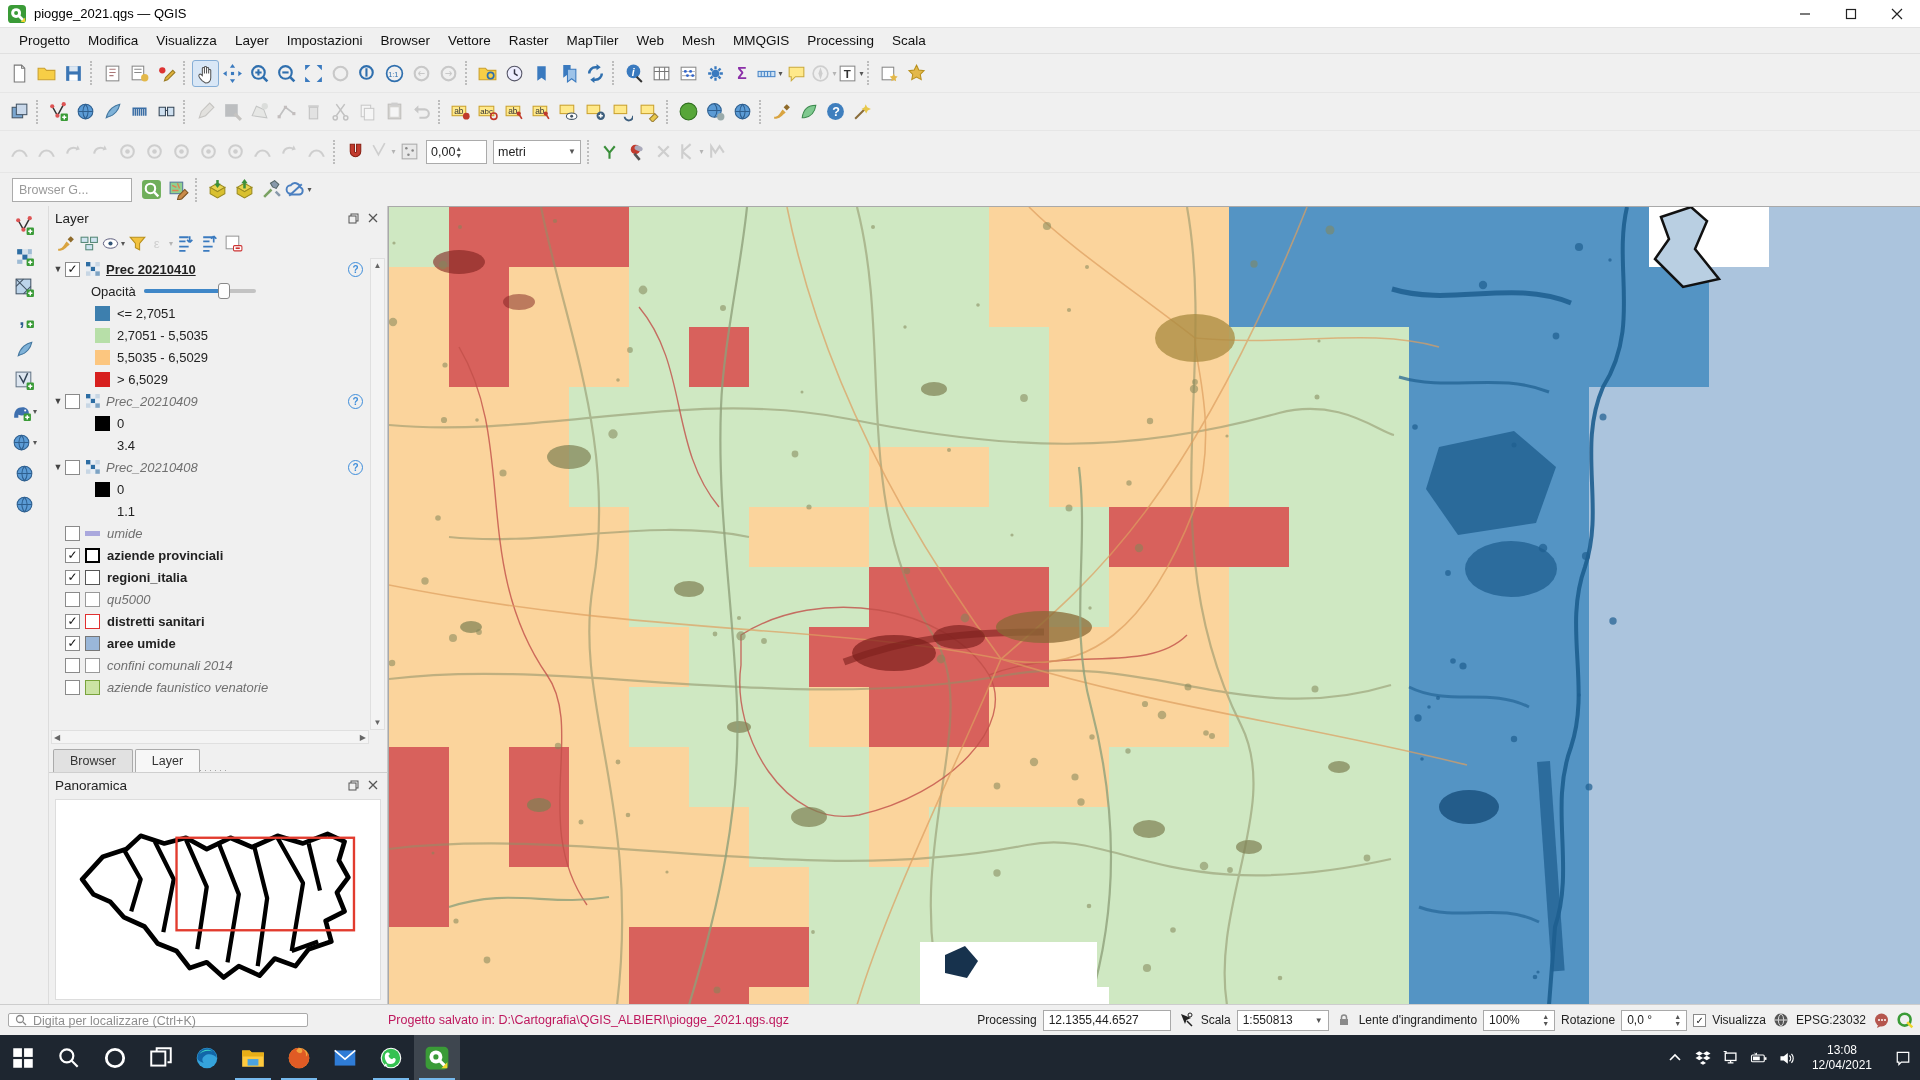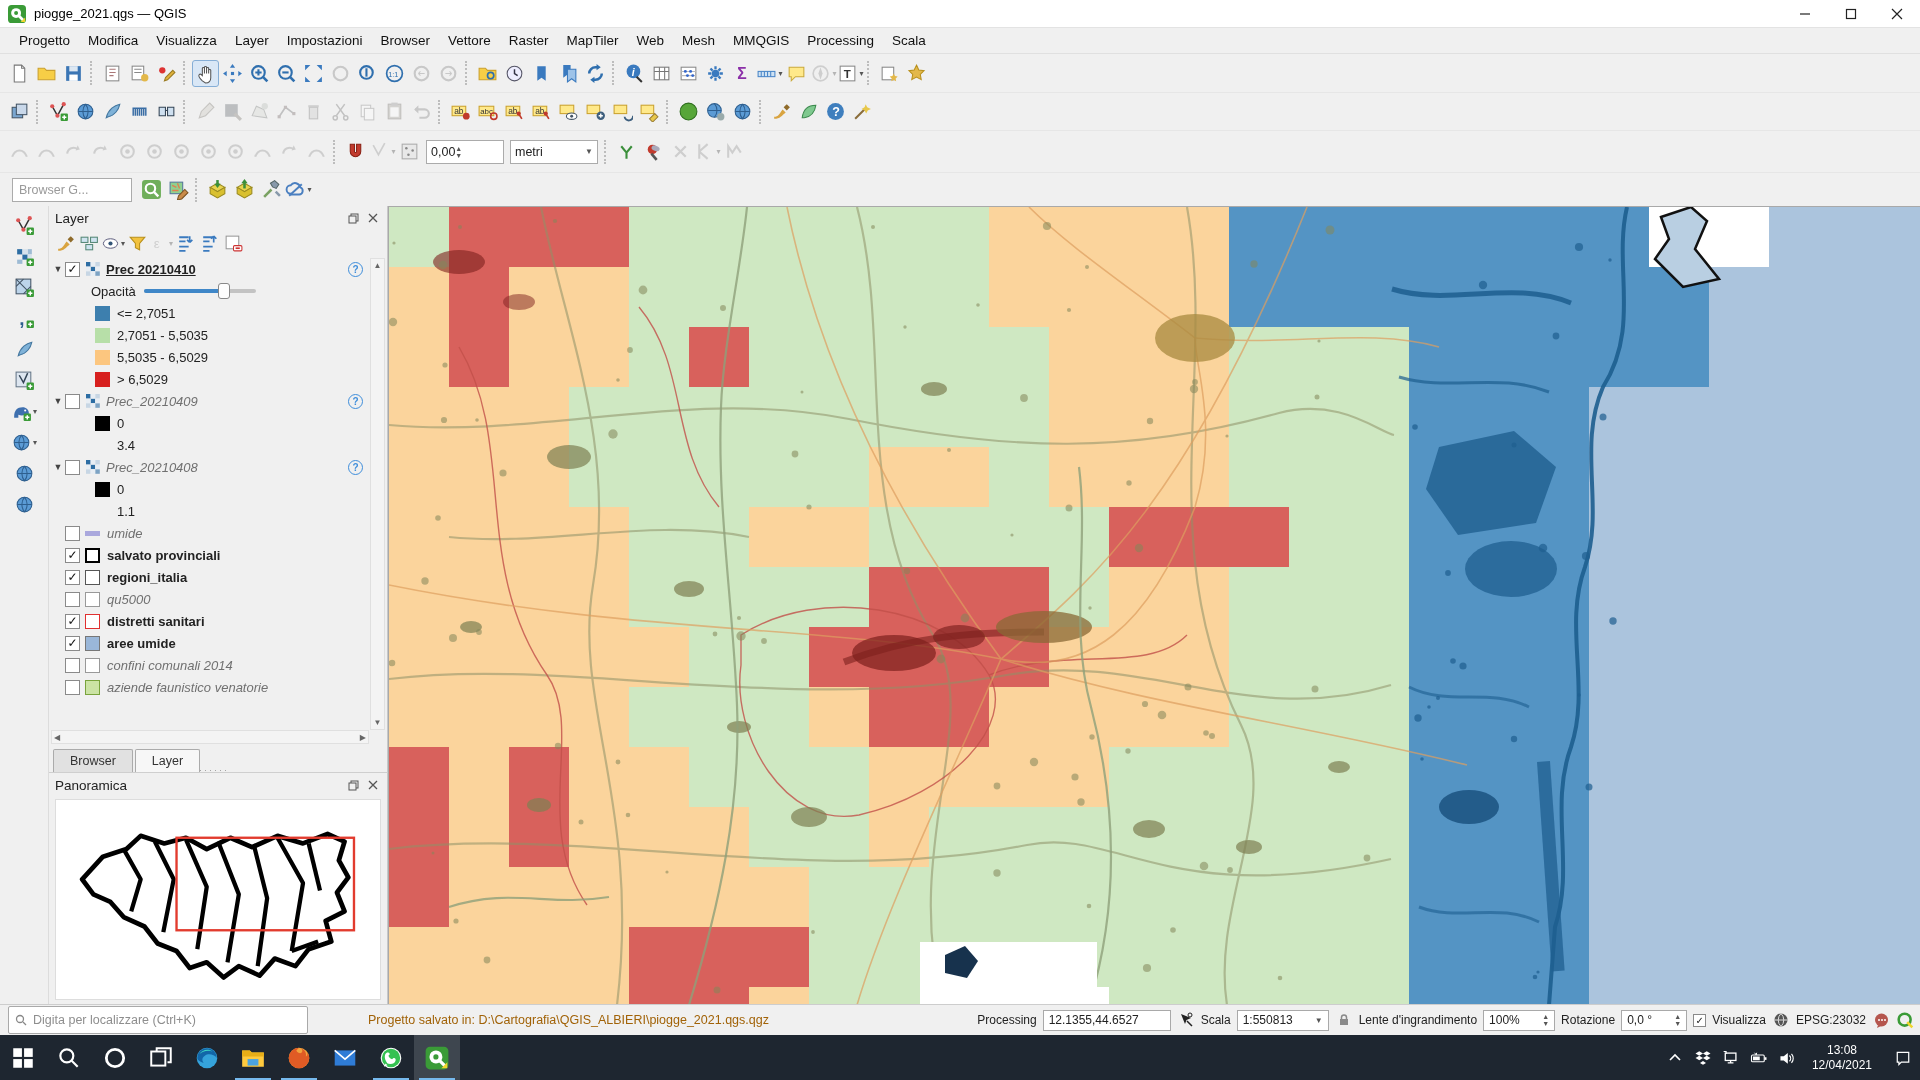--- a/index.html
+++ b/index.html
@@ -19,21 +19,21 @@
   #tb1{top:54px;height:38px}
   #tb2{top:92px;height:38px;border-top:1px solid #e6e6e6}
   #tb3{top:130px;height:42px;border-top:1px solid #e6e6e6}
   #tb4{top:172px;height:34px;border-top:1px solid #e6e6e6}
   .tbtn{width:27px;height:27px;display:flex;align-items:center;justify-content:center;border-radius:3px;position:relative;flex:0 0 auto}
   .tbtn.active{background:#d9e7f6;border:1px solid #86aed6}
   .tbtn.disabled{opacity:.38;filter:grayscale(.9)}
   .tbtn .dd{font-size:8px;color:#555;margin-left:1px}
   .grip{width:6px;height:24px;border-left:2px dotted #bdbdbd;margin:0 3px;flex:0 0 auto}
   .spinbox,.combobox{height:24px;background:#fff;border:1px solid #ababab;font-size:12.5px;color:#222;display:flex;align-items:center;padding:0 4px;margin:0 3px}
-  .spinbox{width:78px;justify-content:flex-start}
+  .spinbox{width:61px;justify-content:flex-start}
   .combobox{width:88px;justify-content:space-between}
   .spinarrows{display:flex;flex-direction:column;font-size:7px;line-height:7px;color:#555}
   #maptilerbox{width:120px;height:24px;border:1px solid #ababab;background:#fff;color:#9a9a9a;font-size:12.5px;display:flex;align-items:center;padding:0 6px;margin:0 6px}
   
   #leftrail{position:absolute;left:0;top:206px;width:49px;height:798px;background:#f0f0f0;border-right:1px solid #dcdcdc;display:flex;flex-direction:column;align-items:center;padding-top:6px}
   #leftrail .tbtn{margin-bottom:4px}
   
   #layerpanel{position:absolute;left:49px;top:206px;width:339px;height:566px;background:#f0f0f0;border-right:1px solid #c8c8c8}
   .panelhdr{height:24px;display:flex;align-items:center;padding:0 6px;font-size:13.5px;color:#222}
   .panelhdr .sp{flex:1}
@@ -64,23 +64,23 @@
   .tab.active{background:#f7f7f7}
   
   #panopanel{position:absolute;left:49px;top:772px;width:339px;height:232px;background:#f0f0f0;border-right:1px solid #c8c8c8;border-top:1px solid #cfcfcf}
   #panocontent{position:absolute;left:6px;top:26px;right:6px;bottom:4px;background:#fff;border:1px solid #ddd}
   .dots{letter-spacing:2px;color:#9a9a9a;font-size:9px;position:absolute;top:-8px;left:150px}
   
   #map{position:absolute;left:388px;top:206px;width:1532px;height:798px;background:#fff;overflow:hidden;border-top:1px solid #a9a9a9;border-left:1px solid #a9a9a9}
   .cell{position:absolute;width:60px;height:60px}
   
   #statusbar{position:absolute;left:0;top:1004px;width:1920px;height:31px;background:#f0f0f0;border-top:1px solid #cdcdcd;display:flex;align-items:center;font-size:12px;color:#222}
-  #locator{width:300px;height:28px;margin-left:8px;background:#fff;border:1px solid #a9a9a9;border-radius:2px;display:flex;align-items:center;color:#8e8e8e;padding:0 6px;font-size:12.5px}
+  #locator{width:300px;height:14px;margin-left:8px;background:#fff;border:1px solid #a9a9a9;border-radius:2px;display:flex;align-items:flex-start;color:#8e8e8e;padding:0 6px;font-size:12.5px}
   #locator .mag{margin-right:6px;color:#777}
-  #sb-message{margin-left:60px;font-size:12.5px;color:#a16207}
+  #sb-message{margin-left:80px;font-size:12.5px;color:#be185d}
   #sb-right{margin-left:auto;display:flex;align-items:center;gap:6px;padding-right:6px}
   .sb-box{background:#fff;border:1px solid #a9a9a9;height:21px;display:flex;align-items:center;padding:0 5px;font-size:12px}
   .sb-label{font-size:12px;color:#222}
   .sbicon{width:18px;height:18px;display:flex;align-items:center;justify-content:center}
   .sb-cb{width:13px;height:13px;border:1px solid #8a8a8a;background:#fff;font-size:10px;line-height:11px;text-align:center}
   
   #taskbar{position:absolute;left:0;top:1035px;width:1920px;height:45px;background:#1e2630;display:flex;align-items:center}
   .tkbtn{width:46px;height:45px;display:flex;align-items:center;justify-content:center;position:relative;flex:0 0 auto}
   .tkbtn.activeapp{background:#3e464f}
   .tkbtn .runline{position:absolute;bottom:0;left:5px;right:5px;height:2.5px;background:#76b9ed}
@@ -975,21 +975,21 @@
         <div class="trow">
           <span class="expander"></span>
           <span class="cb"></span>
           <span class="sw" style="height: 5px; background: rgb(170, 168, 221); margin-top: 0px;"></span>
           <span class="lbl italic">umide</span>
         </div>
         <div class="trow">
           <span class="expander"></span>
           <span class="cb">✓</span>
           <span class="sw" style="background: rgb(255, 255, 255); border: 2px solid rgb(0, 0, 0);"></span>
-          <span class="lbl bold">salvato provinciali</span>
+          <span class="lbl bold">aziende provinciali</span>
         </div>
         <div class="trow">
           <span class="expander"></span>
           <span class="cb">✓</span>
           <span class="sw" style="background: rgb(255, 255, 255); border: 1px solid rgb(85, 85, 85);"></span>
           <span class="lbl bold">regioni_italia</span>
         </div>
         <div class="trow">
           <span class="expander"></span>
           <span class="cb"></span>

